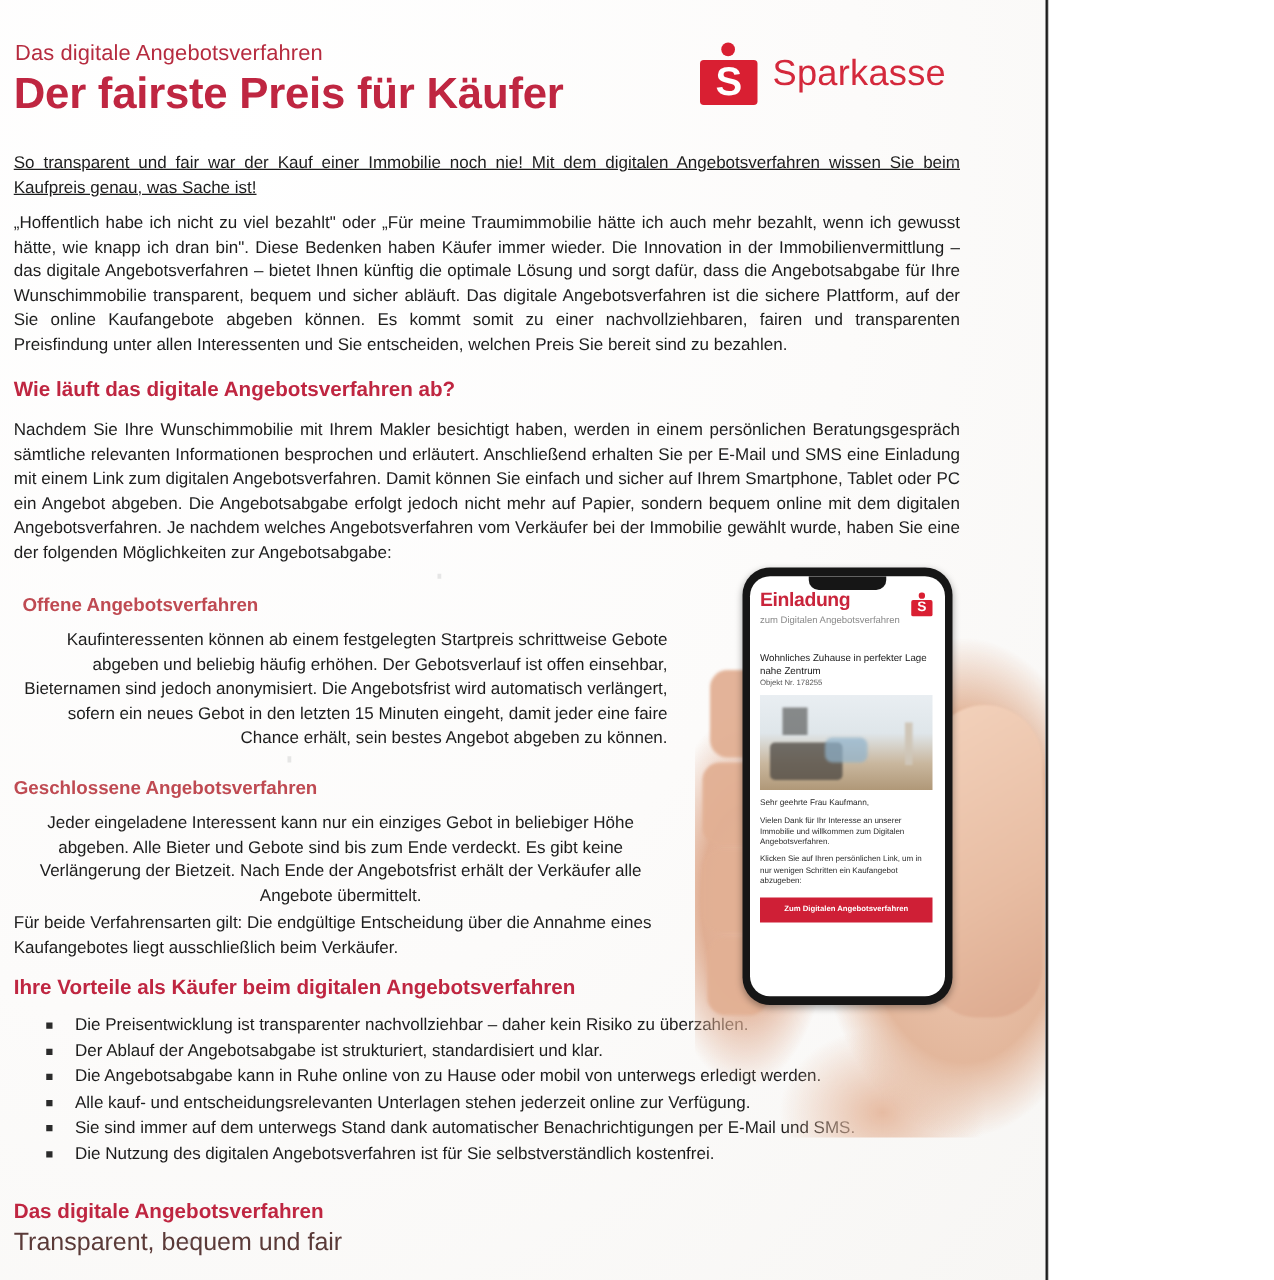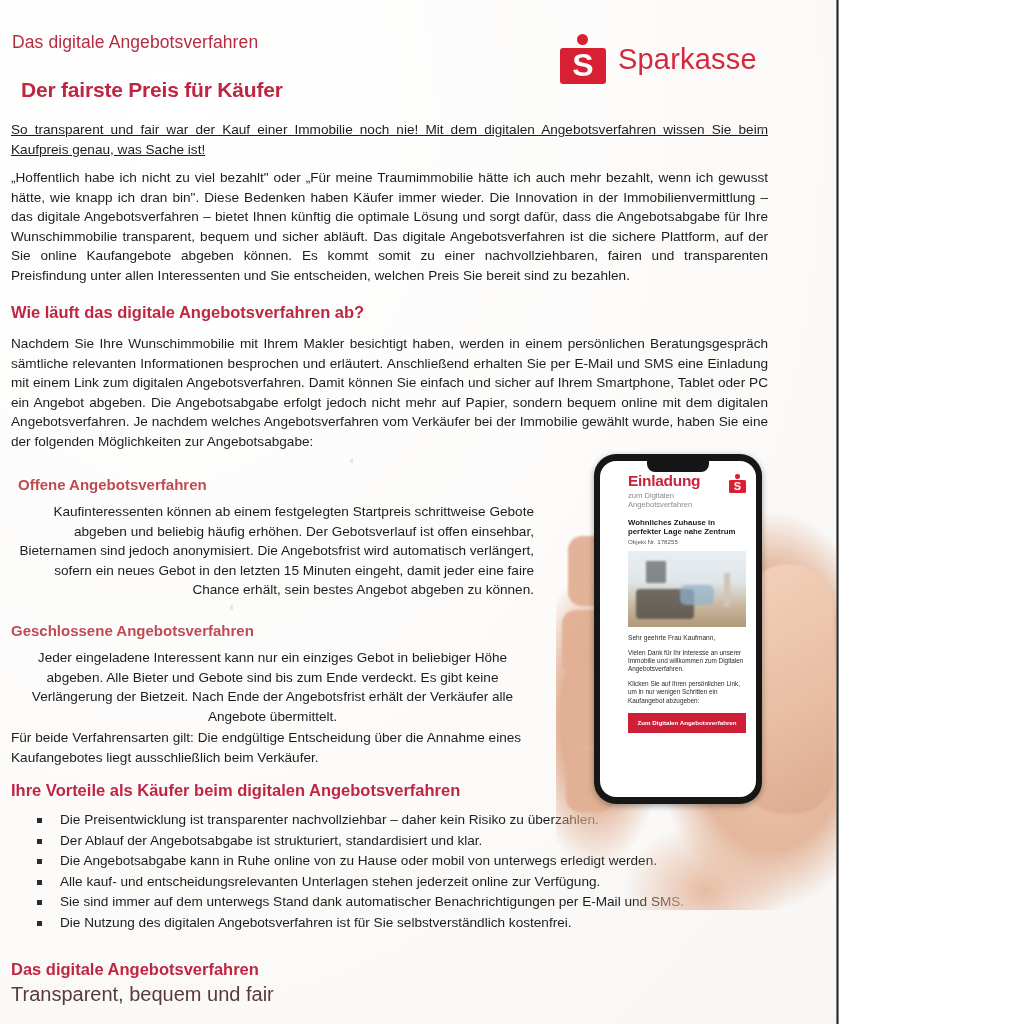--- a/index.html
+++ b/index.html
@@ -56,27 +56,26 @@
   .kicker {
     position: absolute;
     left: 12px; top: 32px;
     font-size: 17.5px;
     color: #b62b3f;
     letter-spacing: 0.1px;
     white-space: nowrap;
   }
   .headline {
     position: absolute;
-    left: 21px; top: 55px;
-    font-size: 21px;
+    left: 11px; top: 55px;
+    font-size: 35px;
     font-weight: bold;
     color: #bf2641;
     letter-spacing: -0.2px;
     white-space: nowrap;
-    margin-top: 23px;
   }
   .brand {
     position: absolute;
     left: 560px; top: 34px;
     display: flex;
     align-items: center;
     gap: 12px;
   }
   .logo-mark {
     position: relative;
@@ -239,21 +238,21 @@
     padding: 7px 6px;
     box-sizing: border-box;
     z-index: 5;
   }
   .screen {
     position: relative;
     width: 100%; height: 100%;
     background: #ffffff;
     border-radius: 16px;
     overflow: hidden;
-    padding: 12px 10px 0 28px;
+    padding: 12px 10px 0 8px;
     box-sizing: border-box;
   }
   .notch {
     position: absolute;
     left: 50%; top: 0;
     transform: translateX(-50%);
     width: 62px; height: 11px;
     background: #161616;
     border-radius: 0 0 8px 8px;
     z-index: 3;
@@ -292,24 +291,24 @@
     width: 17px; height: 13px;
     background: #d91f32;
     border-radius: 1.5px;
     color: #fff;
     font-size: 11px;
     font-weight: bold;
     line-height: 12px;
     text-align: center;
   }
   .ph-obj-title {
-    margin-top: 8px;
+    margin-top: 22px;
     color: #1a1a1a;
     font-size: 7.8px;
-    font-weight: bold;
+    font-weight: normal;
     line-height: 9.6px;
   }
   .ph-obj-nr {
     color: #555;
     font-size: 6.2px;
     line-height: 8px;
     margin-top: 1px;
   }
   .ph-photo {
     margin-top: 5px;

